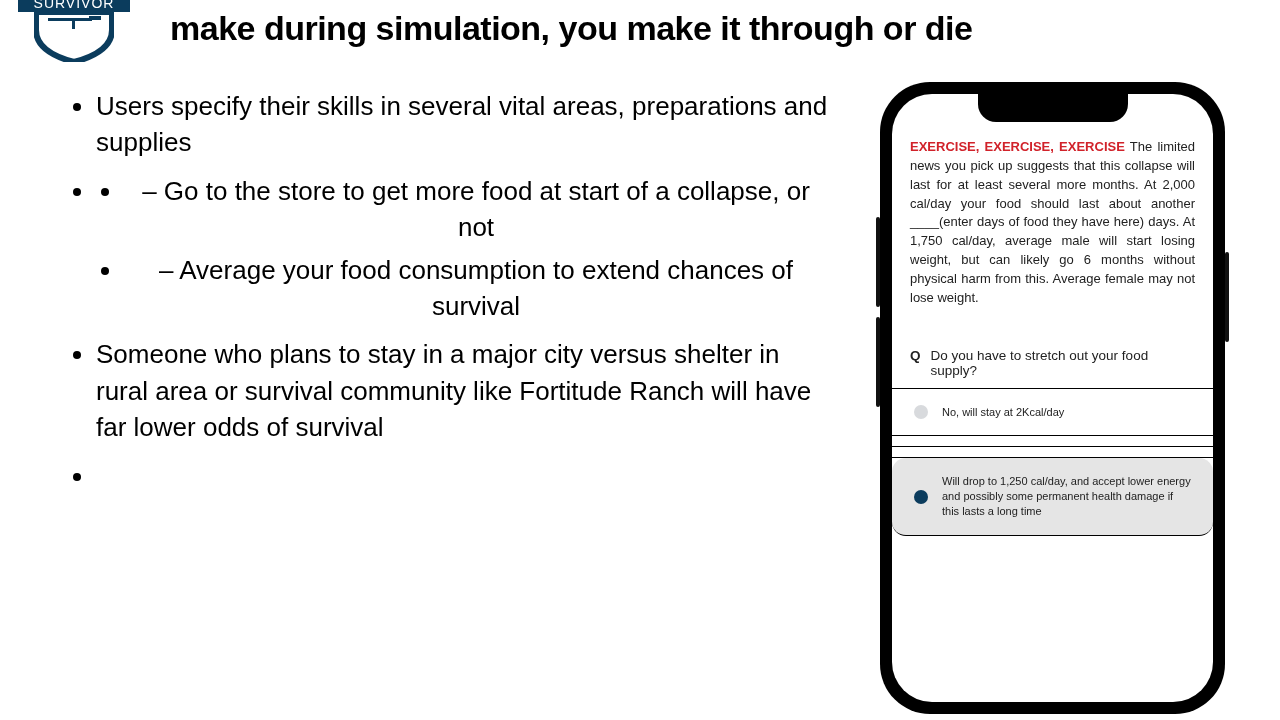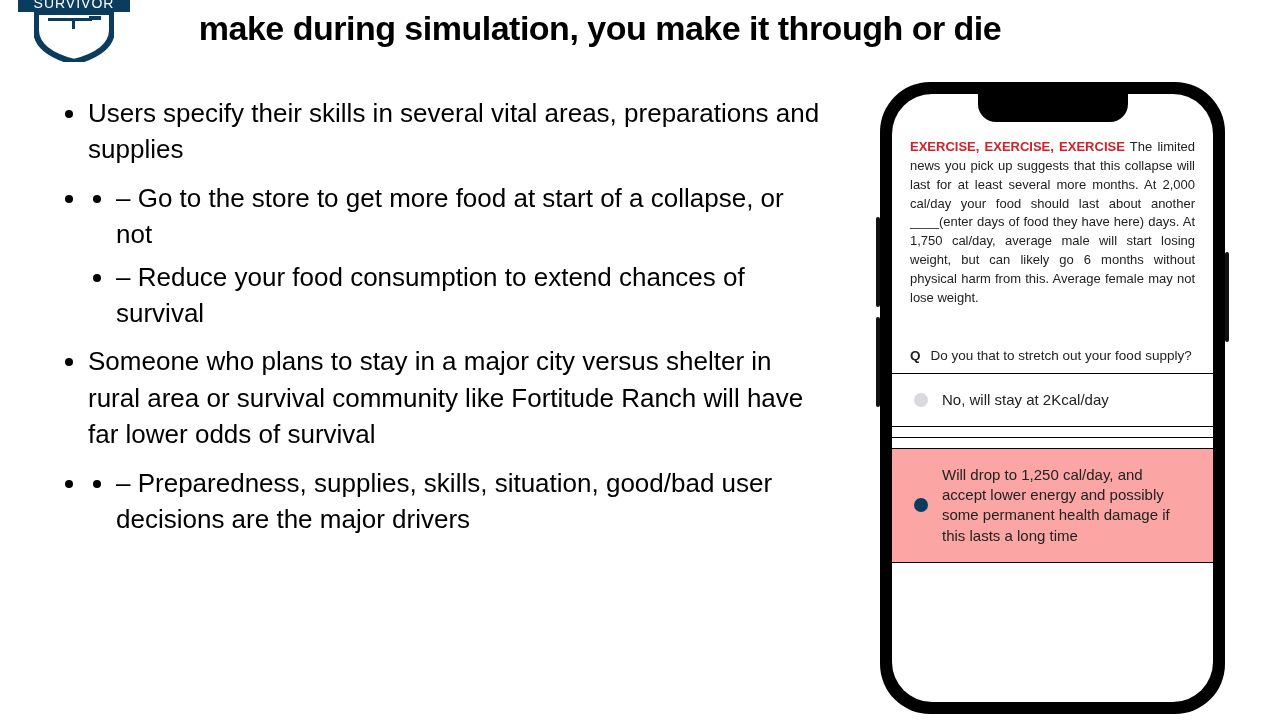--- a/index.html
+++ b/index.html
@@ -48,46 +48,45 @@
 
   
   .headline {
     position: absolute;
     left: 170px;
     top: 8px;
     width: 860px;
     font-size: 34px;
     font-weight: 700;
     line-height: 1.2;
-    text-align: center;
     letter-spacing: -0.5px;
   }
 
   
   .bullets {
     position: absolute;
-    left: 60px;
+    left: 68px;
     top: 88px;
     width: 760px;
     font-size: 26px;
     line-height: 1.4;
-    margin-top: 7px;
   }
   .bullets ul {
     list-style: disc;
     margin: 0;
     padding-left: 28px;
   }
   .bullets > ul > li {
     margin-bottom: 12px;
   }
   .sub {
     list-style: none;
     padding-left: 32px;
     margin: 8px 0 0 0;
+    text-align: center;
   }
   .sub li {
     margin-bottom: 6px;
   }
   .sub li::before {
     content: "– ";
   }
 
   
   .phone {
@@ -164,32 +163,33 @@
   .option-list {
     margin: 0 -18px;
     border-top: 1px solid #000;
   }
   .option {
     display: flex;
     align-items: center;
     gap: 14px;
     padding: 16px 22px;
     border-bottom: 1px solid #000;
-    font-size: 15px;
+    font-size: 11px;
     line-height: 1.35;
   }
   .option .radio {
     width: 14px;
     height: 14px;
     border-radius: 50%;
     background: #d8dadd;
     flex: 0 0 14px;
   }
   .option.selected {
-    background: #fca5a5;
+    background: #e5e5e5;
+    border-radius: 14px;
   }
   .option.selected .radio {
     background: #0b3c5d;
   }
   .gap-row {
     height: 10px;
     border-bottom: 1px solid #000;
     background: #fff;
   }
 </style>
@@ -210,40 +210,38 @@
     </div>
   </div>
 
   <div class="headline">make during simulation, you make it through or die</div>
 
   <div class="bullets">
     <ul id="bullet-root">
         <li><span>Users specify their skills in several vital areas, preparations and supplies</span></li>
         <li><ul class="sub">
             <li>Go to the store to get more food at start of a collapse, or not</li>
-            <li>Reduce your food consumption to extend chances of survival</li>
+            <li>Average your food consumption to extend chances of survival</li>
           </ul></li>
         <li><span>Someone who plans to stay in a major city versus shelter in rural area or survival community like Fortitude Ranch will have far lower odds of survival</span></li>
-        <li><ul class="sub">
-            <li>Preparedness, supplies, skills, situation, good/bad user decisions are the major drivers</li>
-          </ul></li>
+        <li></li>
       </ul>
   </div>
 
   <div class="phone">
     <div class="screen">
       <div class="notch"></div>
       <div class="screen-inner">
         <div class="exercise-block">
           <span class="exercise-label">EXERCISE, EXERCISE, EXERCISE</span><span> The limited news you pick up suggests that this collapse will last for at least several more months. At 2,000 cal/day your food should last about another ____(enter days of food they have here) days. At 1,750 cal/day, average male will start losing weight, but can likely go 6 months without physical harm from this. Average female may not lose weight.</span>
         </div>
 
         <div class="q-row">
           <div class="qmark">Q</div>
-          <div>Do you that to stretch out your food supply?</div>
+          <div>Do you have to stretch out your food supply?</div>
         </div>
 
         <div class="option-list" id="option-list">
             <div class="option">
               <div class="radio"></div>
               <div>No, will stay at 2Kcal/day</div>
             </div>
             <div class="gap-row"></div>
             <div class="gap-row"></div>
             <div class="option selected">

